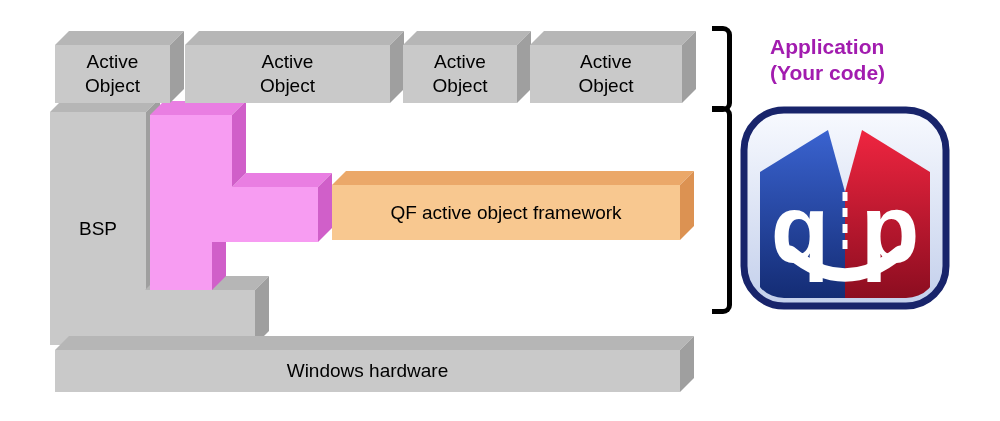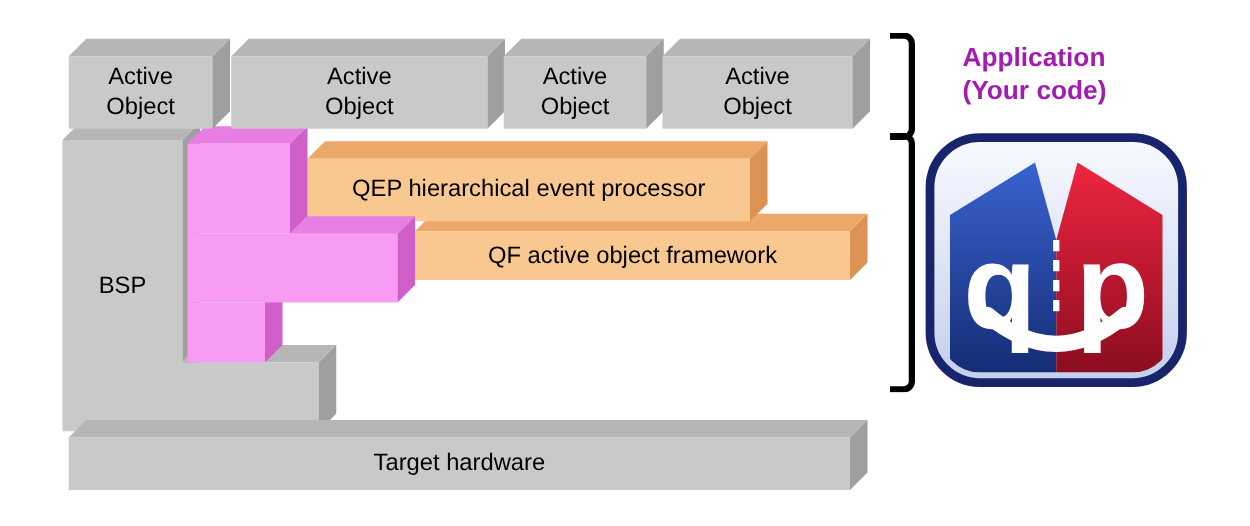--- a/index.html
+++ b/index.html
@@ -57,27 +57,24 @@
 </head>
 <body>
 
 <div class="stage">
 
   <div class="box3d gray" style="left:50px;top:112px;width:96px;height:233px;">
     <div class="face">BSP</div>
   </div>
 
 
-  <div class="box3d orange" style="left:332px;top:185px;width:348px;height:39px;">
+  <div class="box3d orange" style="left:332px;top:185px;width:348px;height:55px;">
     <div class="face">QF active object framework</div>
   </div>
 
-  <div class="box3d orange" style="left:246px;top:127px;width:354px;height:50px;">
-    <div class="face">QEP hierarchical event processor</div>
-  </div>
 
   <div class="box3d gray" style="left:145px;top:290px;width:110px;height:55px;">
     <div class="face"></div>
   </div>
 
   <div class="box3d pink no-top" style="left:150px;top:242px;width:62px;height:48px;">
     <div class="face"></div>
   </div>
   <div class="box3d pink no-top" style="left:150px;top:187px;width:168px;height:55px;">
     <div class="face"></div>
@@ -98,21 +95,21 @@
   <div class="box3d gray" style="left:403px;top:45px;width:114px;height:58px;">
     <div class="face">Active
 Object</div>
   </div>
   <div class="box3d gray" style="left:530px;top:45px;width:152px;height:58px;">
     <div class="face">Active
 Object</div>
   </div>
 
   <div class="box3d gray" style="left:55px;top:350px;width:625px;height:42px;">
-    <div class="face">Target hardware</div>
+    <div class="face">Windows hardware</div>
   </div>
 
   <div class="bracket" style="left:712px;top:26px;height:76px;"></div>
   <div class="bracket" style="left:712px;top:106px;height:198px;"></div>
 
   <div class="app-label">Application
 (Your code)</div>
 
   <div class="logo-wrap">
     <svg width="210" height="204" viewBox="0 0 210 204">

